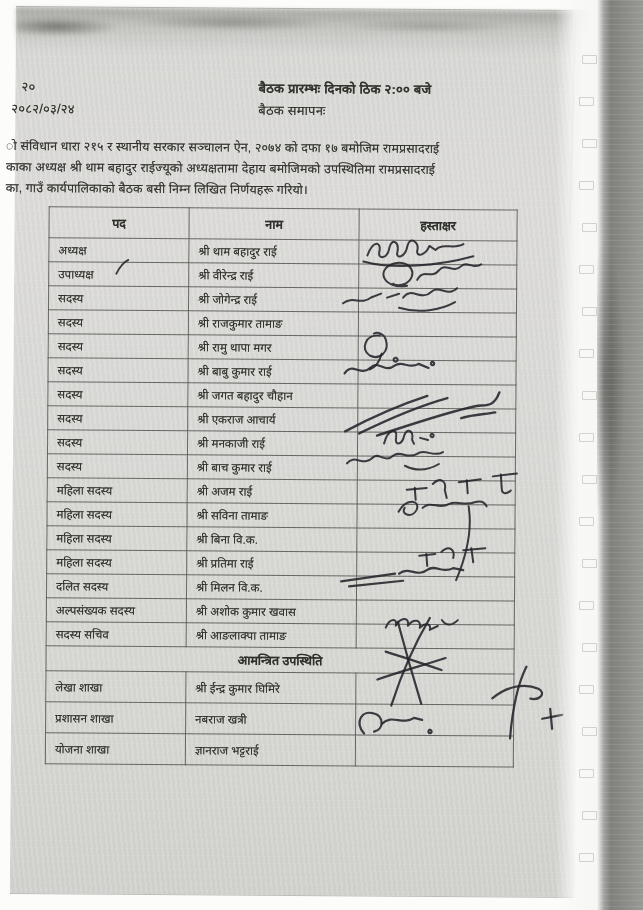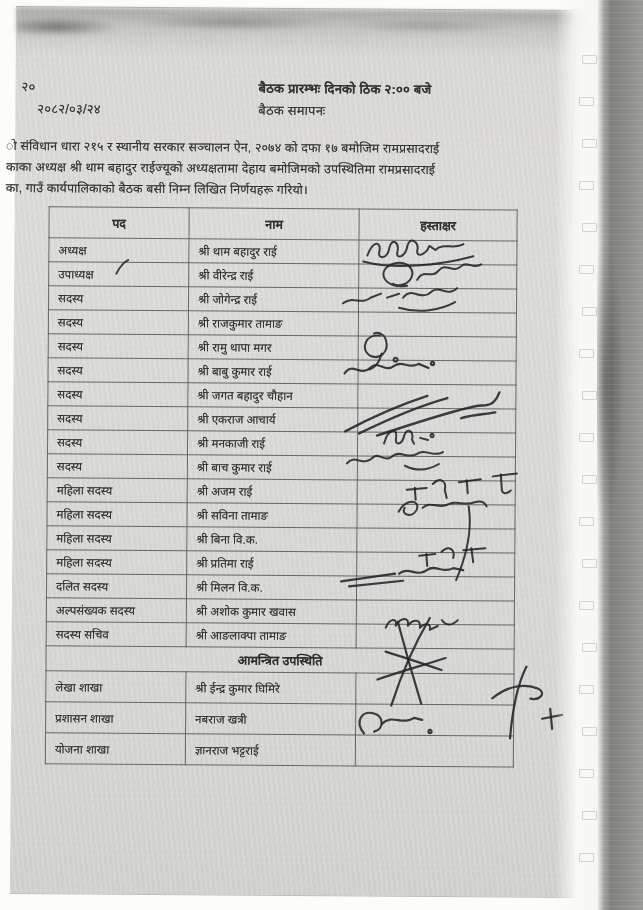--- a/index.html
+++ b/index.html
@@ -36,21 +36,21 @@
   }
   .crease-line{
     position:absolute;left:557px;top:4px;width:1px;height:210px;
     background:linear-gradient(to bottom, rgba(70,70,66,.5), rgba(70,70,66,.12));
     transform:rotate(1.2deg);pointer-events:none;
   }
   
   .meta-text{position:absolute;white-space:nowrap;font-size:13px;letter-spacing:.2px;
     text-shadow:0 0 .5px rgba(60,60,54,.55);}
   .meeting-no{left:6px;top:70px;}
-  .meeting-date{left:-4px;top:92px;margin-left:26px;}
+  .meeting-date{left:-4px;top:92px;}
   .meeting-start{left:243px;top:70px;font-weight:700;}
   .meeting-end{left:243px;top:92px;font-weight:400;}
   
   .intro{position:absolute;left:-9px;top:129px;width:540px;}
   .intro-line{white-space:nowrap;font-size:12.4px;line-height:21px;letter-spacing:.15px;
     text-shadow:0 0 .5px rgba(60,60,54,.5);}
   
   table.att{
     position:absolute;left:34px;top:199px;width:468px;
     border-collapse:collapse;table-layout:fixed;

